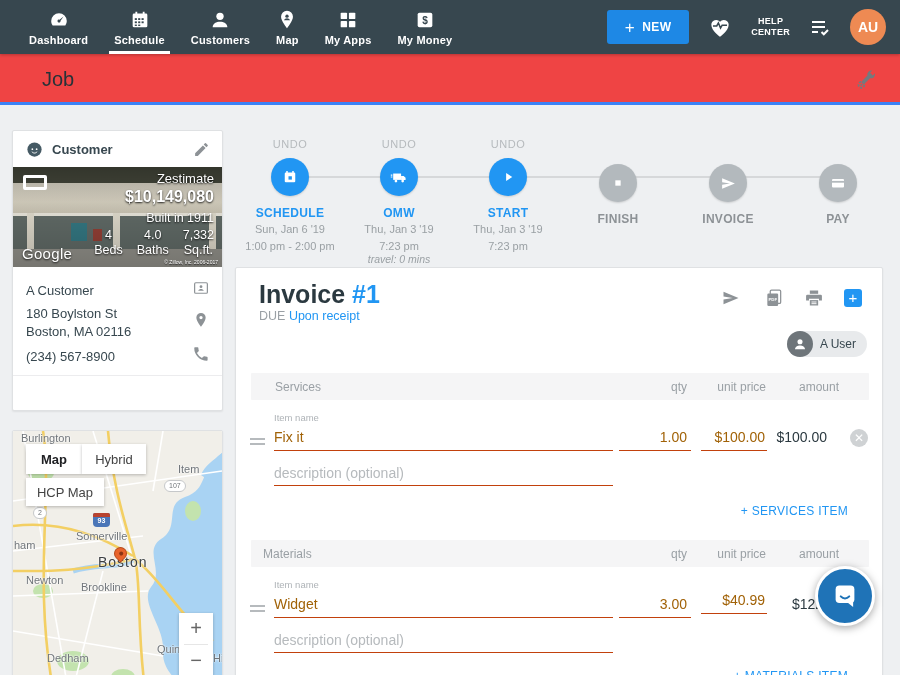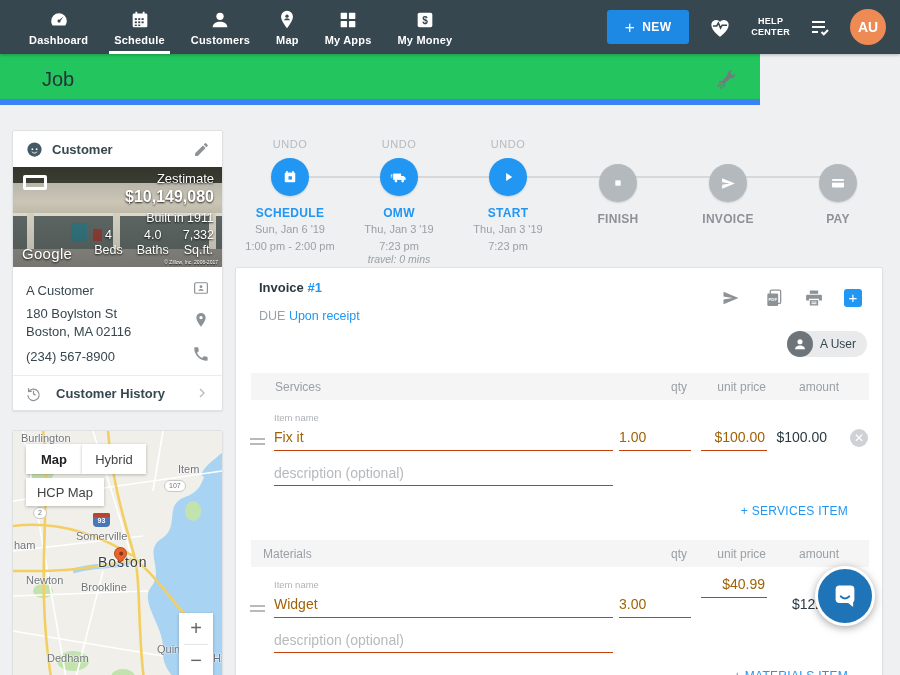--- a/index.html
+++ b/index.html
@@ -18,21 +18,21 @@
   .nav-item{position:relative;display:flex;flex-direction:column;align-items:center;justify-content:center;gap:3px;padding:0 13px;cursor:pointer}
   .nav-item .nlabel{color:#fff;font-size:11px;font-weight:bold;letter-spacing:.2px}
   .nav-item.active::after{content:"";position:absolute;left:8px;right:8px;bottom:0;height:3px;background:#fff}
   .nav-right{margin-left:auto;display:flex;align-items:center;gap:18px;padding-right:14px}
   .new-btn{display:flex;align-items:center;justify-content:center;gap:7px;width:82px;height:34px;background:var(--btnblue);border:none;border-radius:3px;color:#fff;font-size:12px;font-weight:bold;letter-spacing:.5px;cursor:pointer;font-family:inherit}
   .new-plus{font-size:17px;font-weight:normal;line-height:1}
   .help{color:#fff;font-size:9px;font-weight:bold;text-align:center;line-height:11px;letter-spacing:.3px;cursor:pointer}
   .avatar{width:36px;height:36px;border-radius:50%;background:#ee8a53;color:#fff;font-size:14px;font-weight:bold;display:flex;align-items:center;justify-content:center;cursor:pointer}
 
   
-  .page-header{position:absolute;left:0;top:54px;width:760px;height:51px;background:#22c55e;border-bottom:6px solid #3b82f6;z-index:20}
+  .page-header{position:absolute;left:0;top:54px;width:900px;height:51px;background:#ef4444;border-bottom:3px solid #3b82f6;z-index:20}
   .page-title{position:absolute;left:42px;top:14px;font-size:20px;color:#263238}
   .job-tools{position:absolute;right:22px;top:14px;color:#757a7e;cursor:pointer}
 
   
   .card{position:absolute;background:#fff;border:1px solid var(--line);border-radius:2px;box-shadow:0 1px 2px rgba(0,0,0,.07)}
 
   
   .customer-card{left:12px;top:130px;width:211px;height:281px}
   .cust-head{position:absolute;left:0;top:0;right:0;height:36px;display:flex;align-items:center;padding:0 12px;gap:8px}
   .cust-title{font-size:13px;font-weight:bold;color:#37474f}
@@ -89,36 +89,36 @@
   .tl-circle.done{background:var(--blue)}
   .tl-circle.todo{background:var(--circlegray)}
   .tl-label{margin-top:10px;font-size:12px;font-weight:bold;letter-spacing:.3px}
   .tl-label.done{color:var(--blue)} .tl-label.todo{color:var(--midgray)}
   .tl-date{margin-top:3px;font-size:11px;color:#9aa0a4;line-height:13.5px}
   .tl-note{font-size:10.5px;color:#9aa0a4;font-style:italic;line-height:13.5px}
   .nospace{height:20px}
 
   
   .invoice-card{left:235px;top:267px;width:648px;height:430px}
-  .inv-title{position:absolute;left:23px;top:12px;font-size:13px;font-weight:bold;color:#2b3940}
+  .inv-title{position:absolute;left:23px;top:12px;font-size:25px;font-weight:bold;color:#2b3940}
   .inv-num{color:var(--blue)}
   .inv-due{position:absolute;left:23px;top:41px;font-size:12.5px}
   .due-label{color:var(--graytxt)} .due-value{color:var(--blue);cursor:pointer}
   .inv-icon{position:absolute;top:20px;width:20px;height:20px;color:var(--midgray);cursor:pointer}
   .plus-btn{position:absolute;top:21px;left:608px;width:18px;height:18px;background:var(--blue);border-radius:3px;color:#fff;font-size:15px;line-height:17px;text-align:center;cursor:pointer}
   .user-chip{position:absolute;right:15px;top:63px;height:26px;background:#e8eaec;border-radius:13px;display:flex;align-items:center;padding-right:11px;cursor:pointer}
   .chip-av{width:26px;height:26px;border-radius:50%;background:#6e757a;display:flex;align-items:center;justify-content:center;margin-right:7px}
   .chip-name{font-size:12px;color:#37474f}
   .sec-strip{position:absolute;left:15px;width:618px;height:27px;background:#f5f5f6;border-radius:1px}
   .strip-txt{position:absolute;top:7px;font-size:12px;color:var(--graytxt)}
   .itemlabel{position:absolute;left:38px;font-size:9.5px;color:#aeb3b7}
   .uinput{position:absolute;height:28px;border:none;border-bottom:1px solid #c2410c;background:transparent;font-family:inherit;font-size:14px;color:#a16207;outline:none}
   .uinput::placeholder{color:#b6babd}
   .name-in{left:38px;width:339px;font-weight:500}
-  .qty-in{left:383px;width:72px;padding-right:4px}
+  .qty-in{left:383px;width:72px;text-align:right;padding-right:4px}
   .unit-in{left:465px;width:66px;text-align:right;padding-right:2px}
   .desc-in{left:38px;width:339px;height:26px}
   .amt{position:absolute;right:55px;width:110px;text-align:right;font-size:14px;color:#2b3940}
   .xbtn{position:absolute;left:614px;width:18px;height:18px;border-radius:50%;background:#cfd2d4;color:#fff;font-size:12px;line-height:18px;text-align:center;cursor:pointer}
   .drag{position:absolute;left:14px;width:15px;cursor:grab}
   .drag i{display:block;height:2px;background:#b6babd;margin-bottom:3px}
   .addlink{position:absolute;right:34px;font-size:12px;font-weight:normal;color:var(--blue);letter-spacing:.3px;cursor:pointer;background:none;border:none;font-family:inherit}
 
   
   .chat-fab{position:absolute;left:815px;top:566px;width:60px;height:60px;border-radius:50%;background:var(--chatblue);border:3px solid #fff;box-shadow:0 2px 8px rgba(0,0,0,.35);display:flex;align-items:center;justify-content:center;cursor:pointer;z-index:40}
@@ -312,35 +312,20 @@
     </span>
 
   <div class="cust-phone">(234) 567-8900</div>
   <span class="info-row-icon" style="top:214px">
       <svg width="18" height="18" viewBox="0 0 24 24" fill="currentColor">
         <path d="M6.6 10.8a15 15 0 0 0 6.6 6.6l2.2-2.2a1 1 0 0 1 1-.24 11 11 0 0 0 3.4.55 1 1 0 0 1 1 1V20a1 1 0 0 1-1 1A17 17 0 0 1 3 4a1 1 0 0 1 1-1h3.5a1 1 0 0 1 1 1 11 11 0 0 0 .55 3.4 1 1 0 0 1-.25 1z"></path>
       </svg>
     </span>
 
   <div class="cust-divider"></div>
-  <div class="history-row">
-    <span style="color:#8d9296">
-        <svg width="17" height="17" viewBox="0 0 24 24" fill="none" stroke="currentColor" stroke-width="1.7">
-          <path d="M5 10a8 8 0 1 1-1 4.5"></path>
-          <path d="M5 4.5V9h4.5" stroke-linejoin="round"></path>
-          <path d="M12 8v4.5l3 1.8"></path>
-        </svg>
-      </span>
-    <span class="history-label">Customer History</span>
-    <span class="chev">
-        <svg width="16" height="16" viewBox="0 0 24 24" fill="none" stroke="currentColor" stroke-width="2">
-          <path d="M9 6l6 6-6 6"></path>
-        </svg>
-      </span>
-  </div>
 </div>
 
 <div class="card map-card">
   <svg width="209" height="258" viewBox="0 0 209 258" style="position:absolute;left:0;top:0">
     <rect width="209" height="258" fill="#f1efe9"></rect>
 
     <path d="M209 22 C185 40 196 58 172 66 C150 74 168 96 148 108 C130 120 152 140 138 156 C126 172 152 196 150 220 C149 240 166 250 170 258 L209 258 Z" fill="#a9d3f3"></path>
     <path d="M209 22 C200 30 192 34 188 44 C198 52 206 50 209 54 Z" fill="#a9d3f3"></path>
 
     <path d="M60 140 C85 132 105 138 122 128" stroke="#a9d3f3" stroke-width="5" fill="none"></path>
@@ -555,21 +540,21 @@
     <span class="strip-txt" style="right:30px">amount</span>
   </div>
 
   <div class="drag" style="top:337px">
       <i></i>
       <i></i>
     </div>
   <span class="itemlabel" style="top:311px">Item name</span>
   <input class="uinput name-in" style="top: 322px;" value="Widget">
   <input class="uinput qty-in" style="top: 322px;" value="3.00">
-  <input class="uinput unit-in" style="top: 302px; text-align: right;" value="$40.99">
+  <input class="uinput unit-in" style="top: 318px; text-align: right;" value="$40.99">
   <span class="amt" style="top:328px">$122.</span>
   <input class="uinput desc-in" style="top: 359px;" placeholder="description (optional)">
   <button class="addlink" style="top:401px">+ MATERIALS ITEM</button>
 </div>
 
 <div class="chat-fab">
   <span>
       <svg width="30" height="30" viewBox="0 0 24 24">
         <rect x="4.5" y="3.5" width="15" height="14" rx="3" fill="#fff"></rect>
         <path d="M14.5 17.5l4 3.2V16z" fill="#fff"></path>

